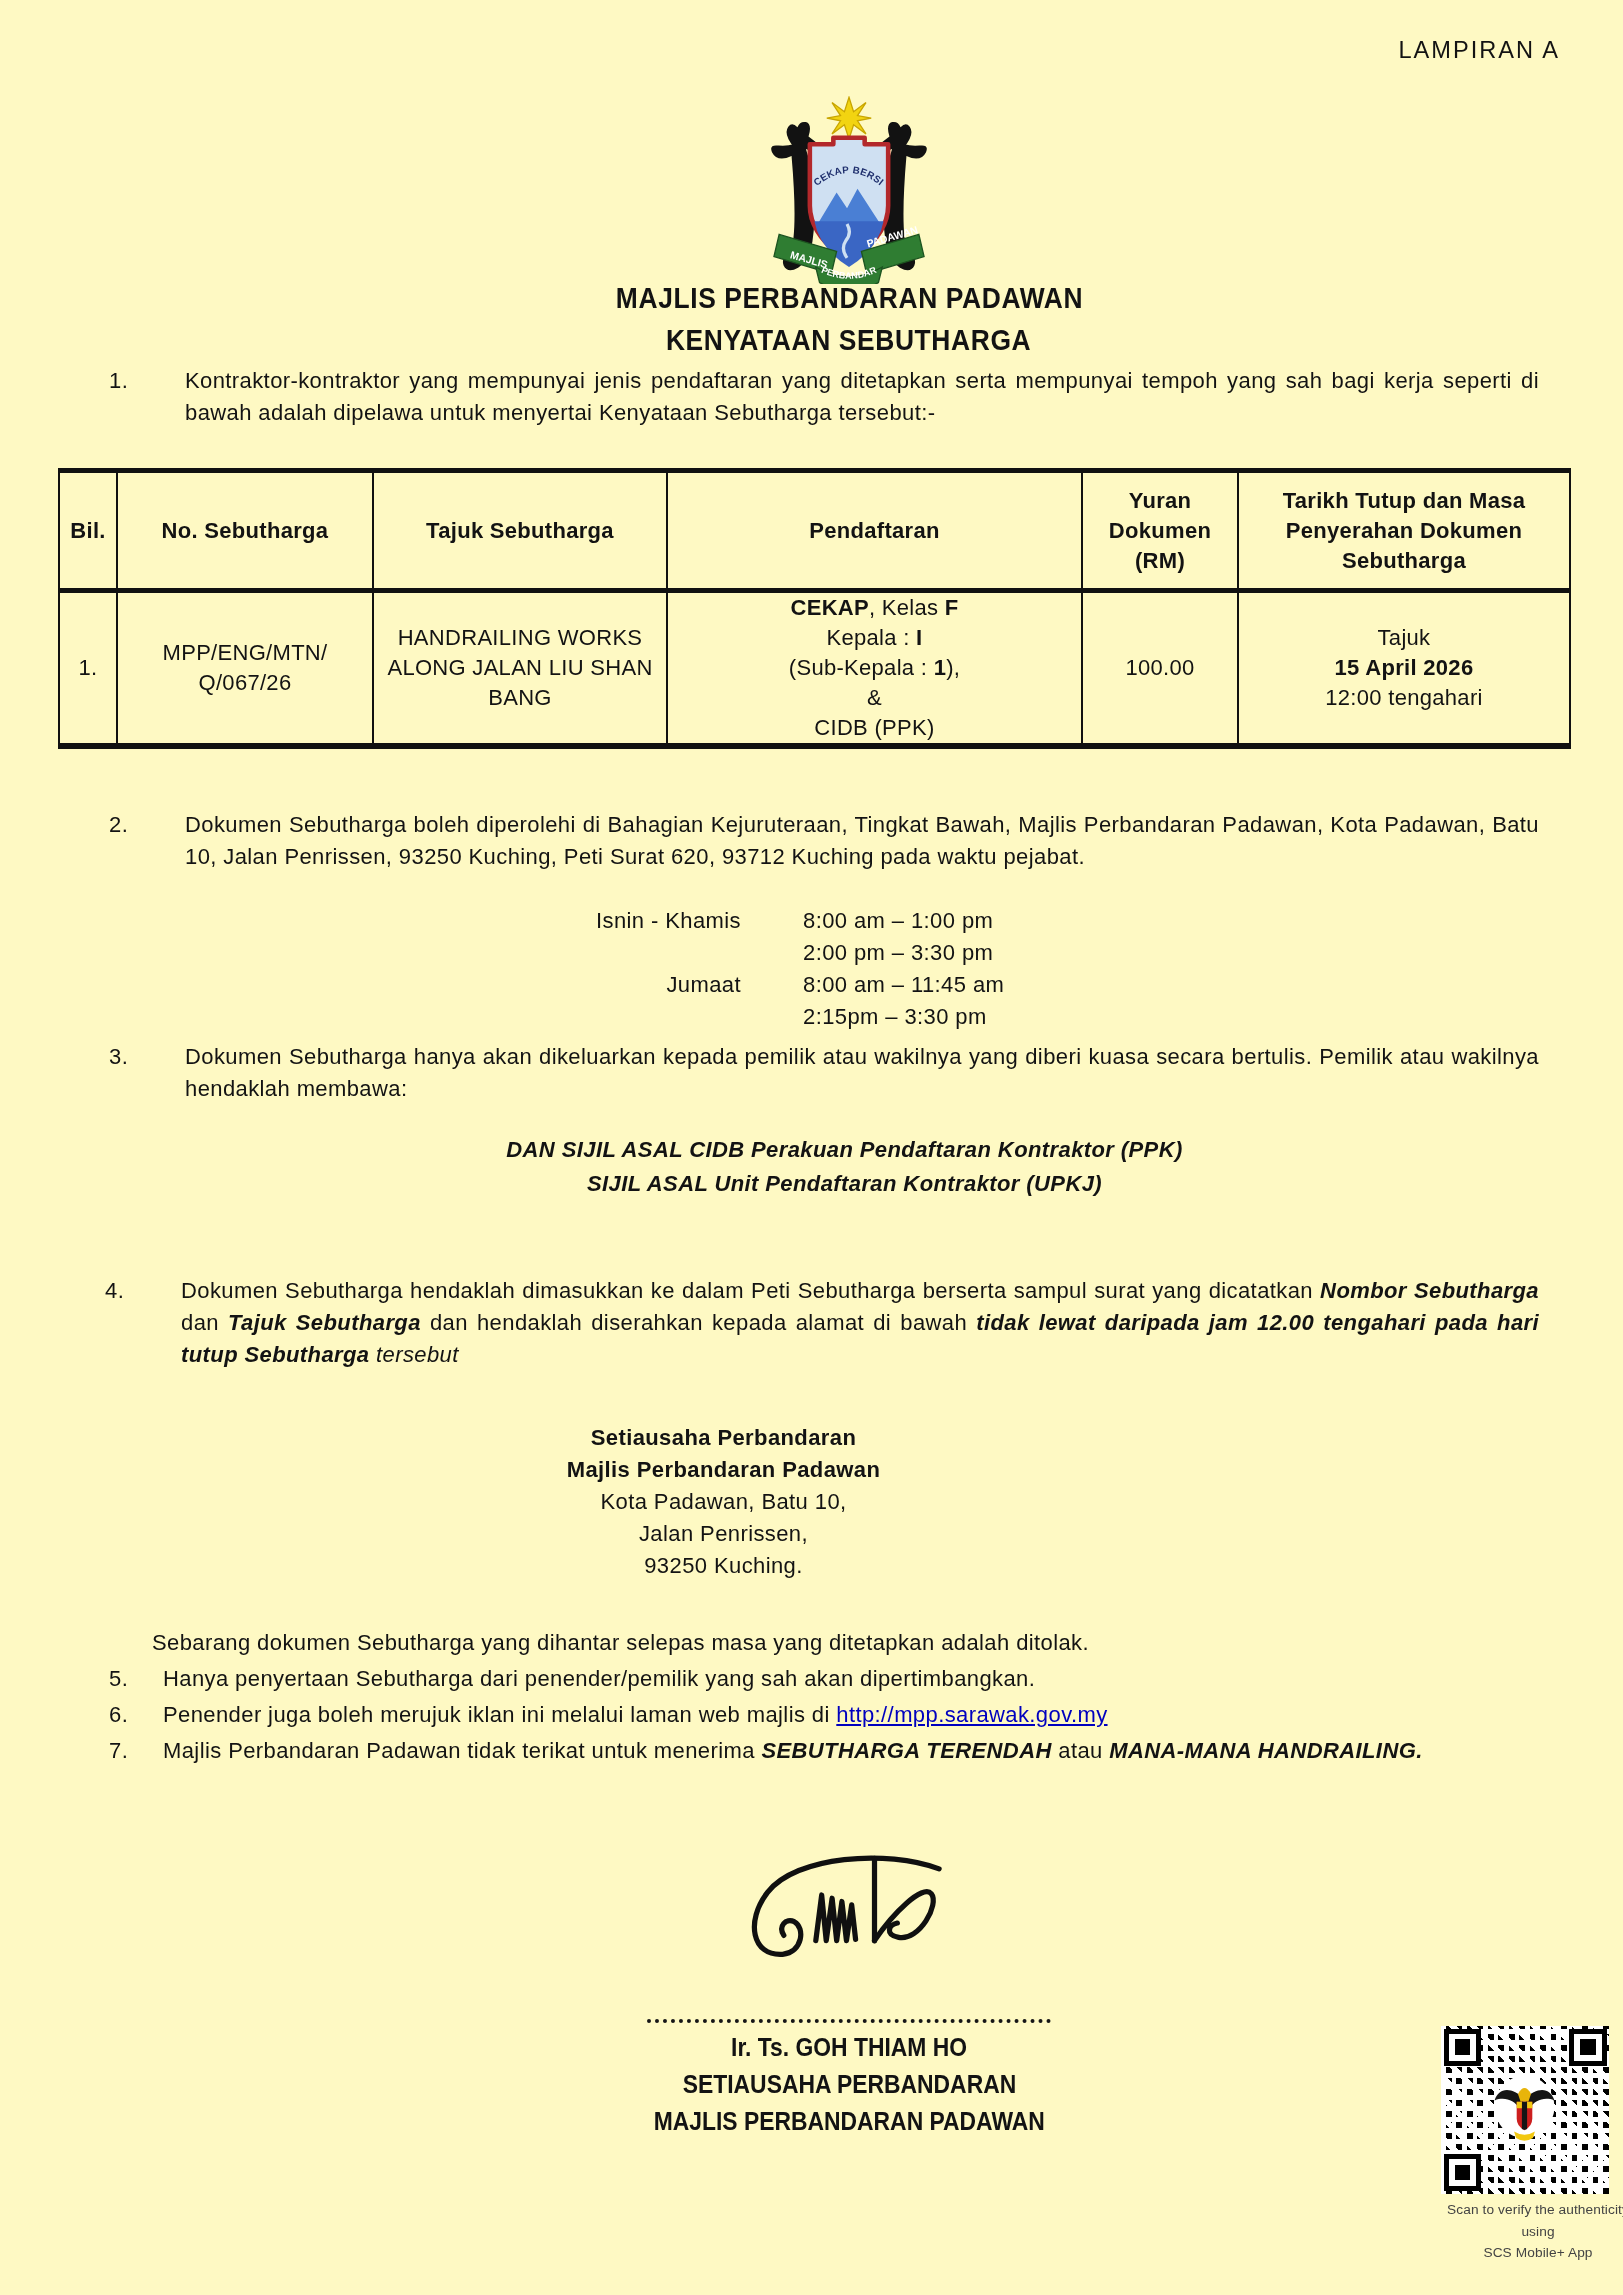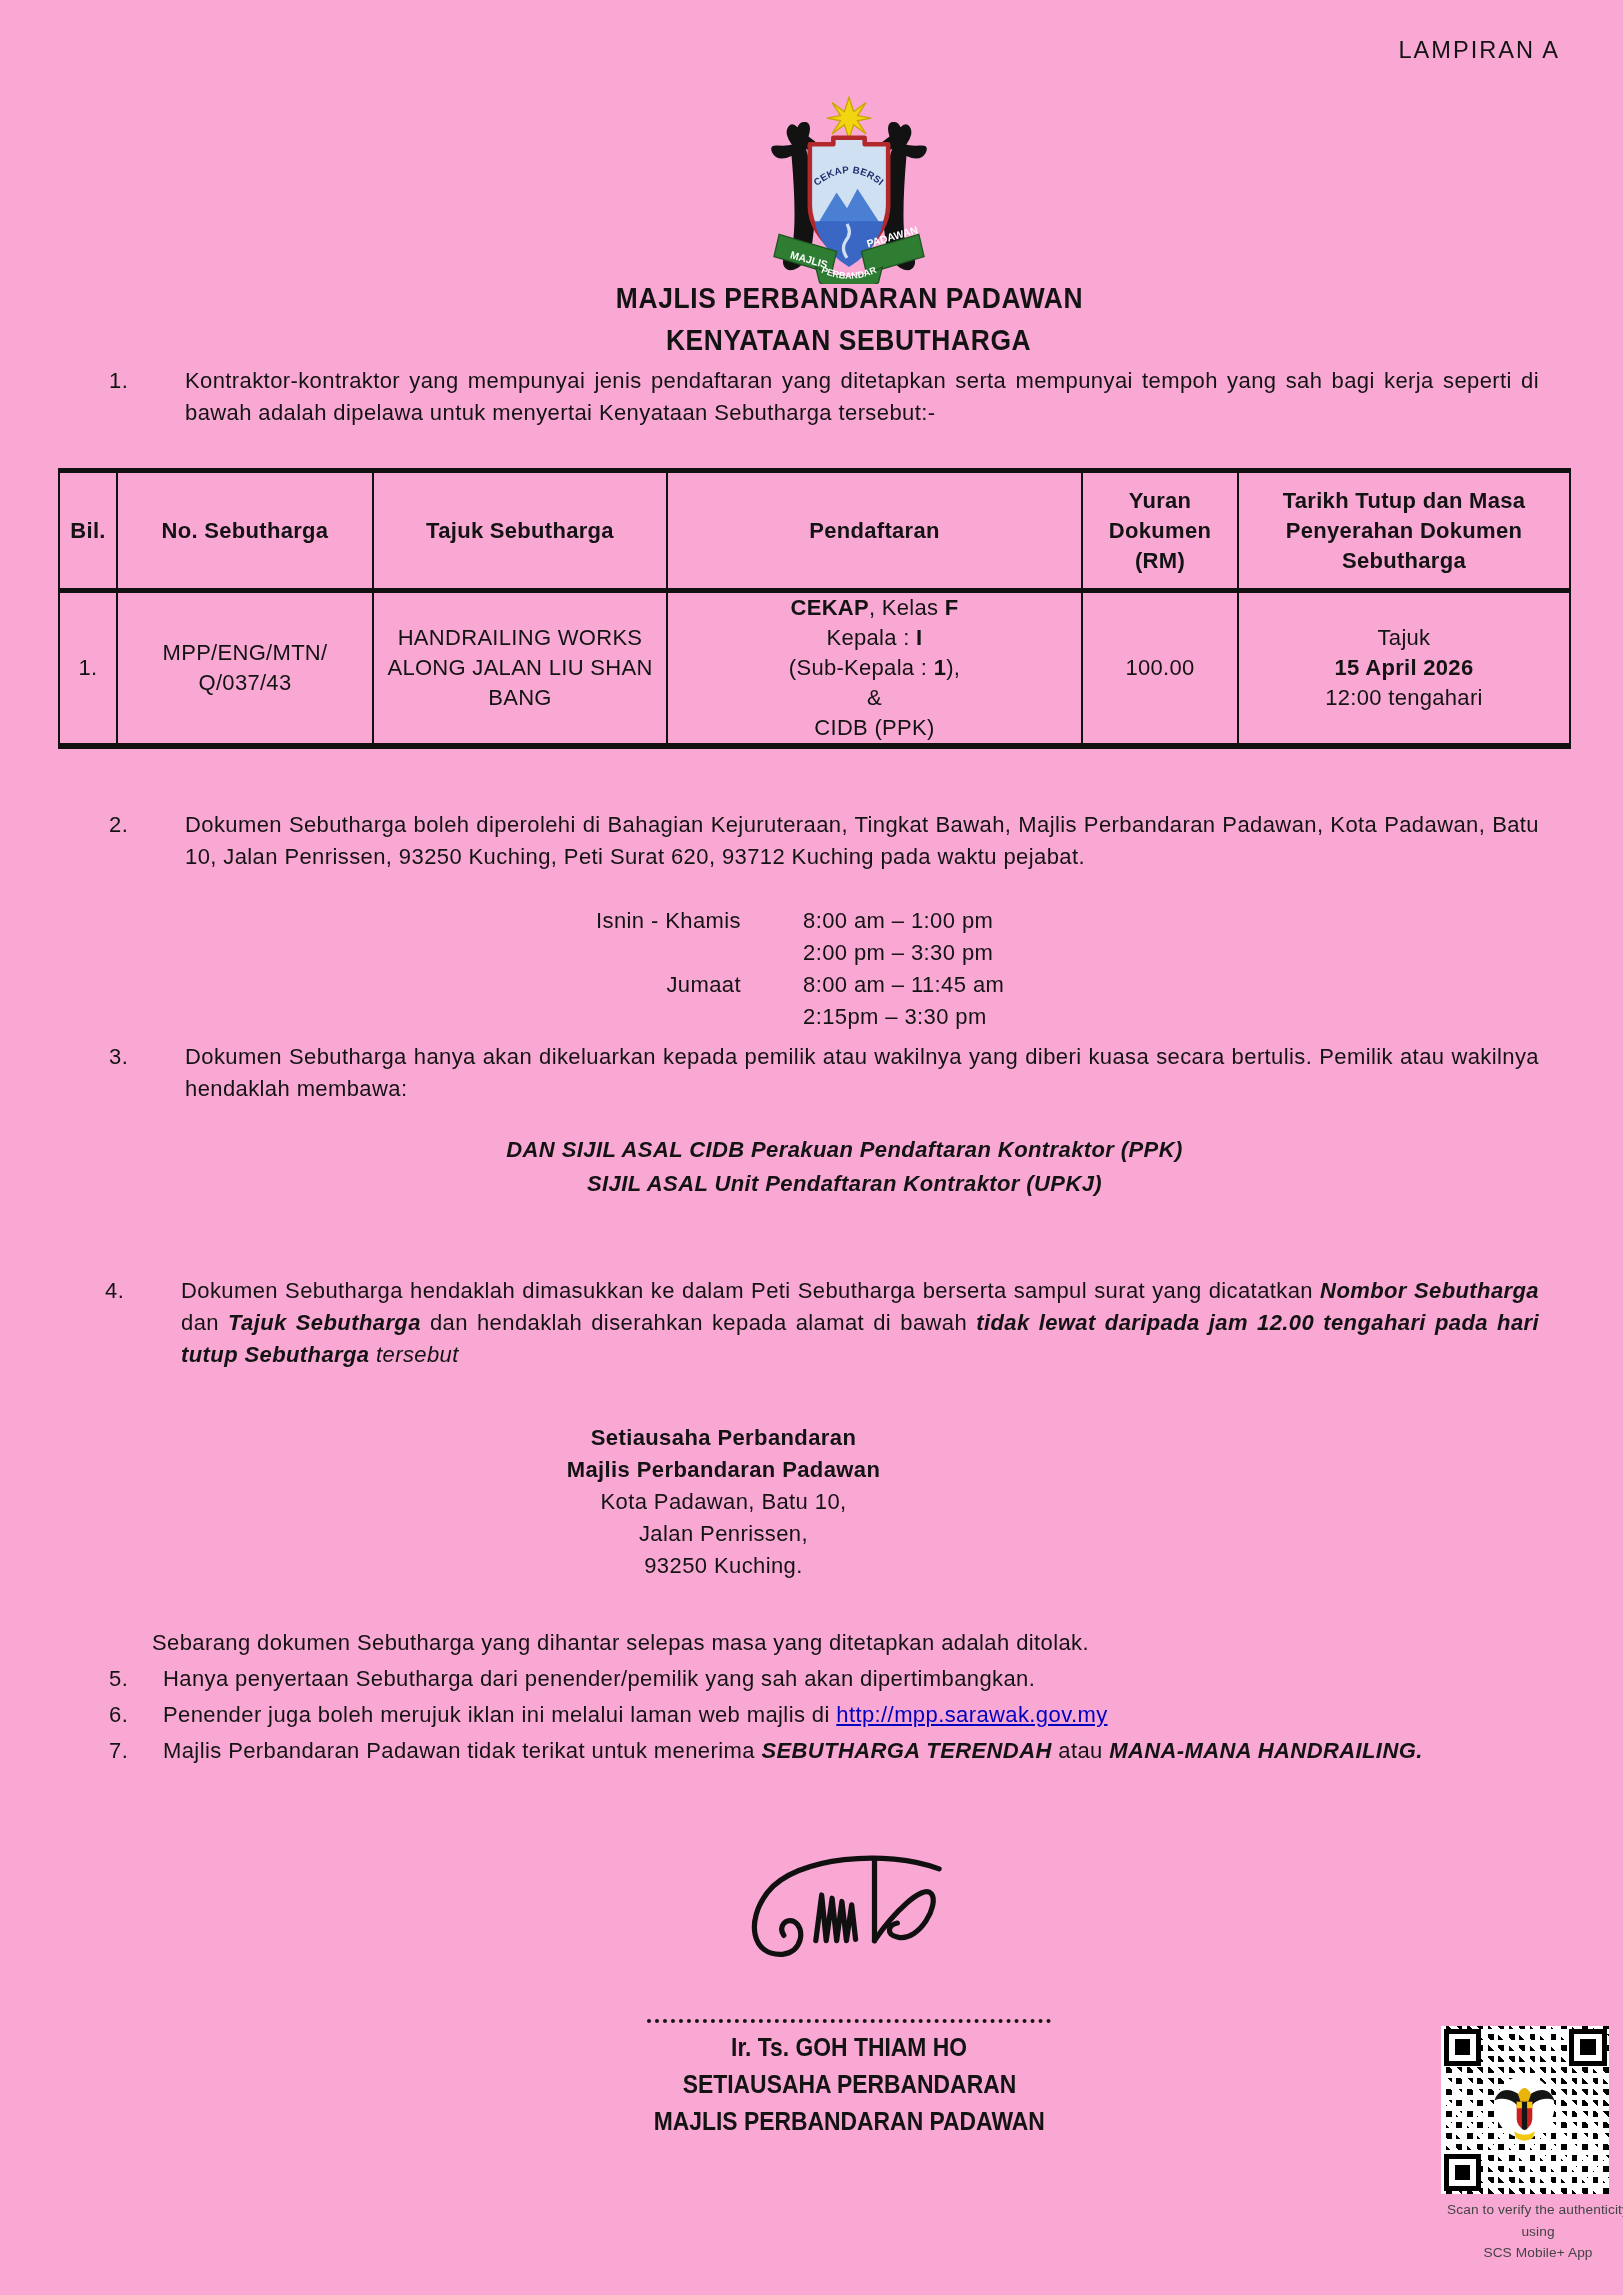--- a/index.html
+++ b/index.html
@@ -1,16 +1,16 @@
 <!DOCTYPE html>
 <html style="font-size:10.5px"><head>
 <meta charset="utf-8">
 <style>
   html,body{margin:0;padding:0;background:#ffffff;}
-  .page{position:relative;width:1623px;height:2295px;background:#f9a8d4;overflow:hidden;
+  .page{position:relative;width:1623px;height:2295px;background:#fef9c3;overflow:hidden;
         font-family:"Liberation Sans",sans-serif;color:#131313;}
   .abs{position:absolute;}
   .body-text{font-size:22px;line-height:32px;letter-spacing:0.4px;}
   .just{text-align:justify;margin-left:22px;}
   .center{text-align:center;}
   .bold{font-weight:bold;}
   .bi{font-weight:bold;font-style:italic;}
   .it{font-style:italic;}
   .narrow{display:inline-block;transform:scaleX(0.88);transform-origin:50% 50%;}
 
@@ -135,21 +135,21 @@
         <th class="bold">No. Sebutharga</th>
         <th class="bold">Tajuk Sebutharga</th>
         <th class="bold">Pendaftaran</th>
         <th class="bold">Yuran Dokumen (RM)</th>
         <th class="bold">Tarikh Tutup dan Masa Penyerahan Dokumen Sebutharga</th>
       </tr>
       <tr class="datarow">
         <td>1.</td>
         <td>
           <div>MPP/ENG/MTN/</div>
-          <div>Q/037/43</div>
+          <div>Q/067/26</div>
         </td>
         <td>HANDRAILING WORKS ALONG JALAN LIU SHAN BANG</td>
         <td>
           <div><span class="bold">CEKAP</span><span>, Kelas </span><span class="bold">F</span></div>
           <div><span>Kepala : </span><span class="bold">I</span></div>
           <div><span>(Sub-Kepala : </span><span class="bold">1</span><span>),</span></div>
           <div>&amp;</div>
           <div>CIDB (PPK)</div>
         </td>
         <td>100.00</td>

